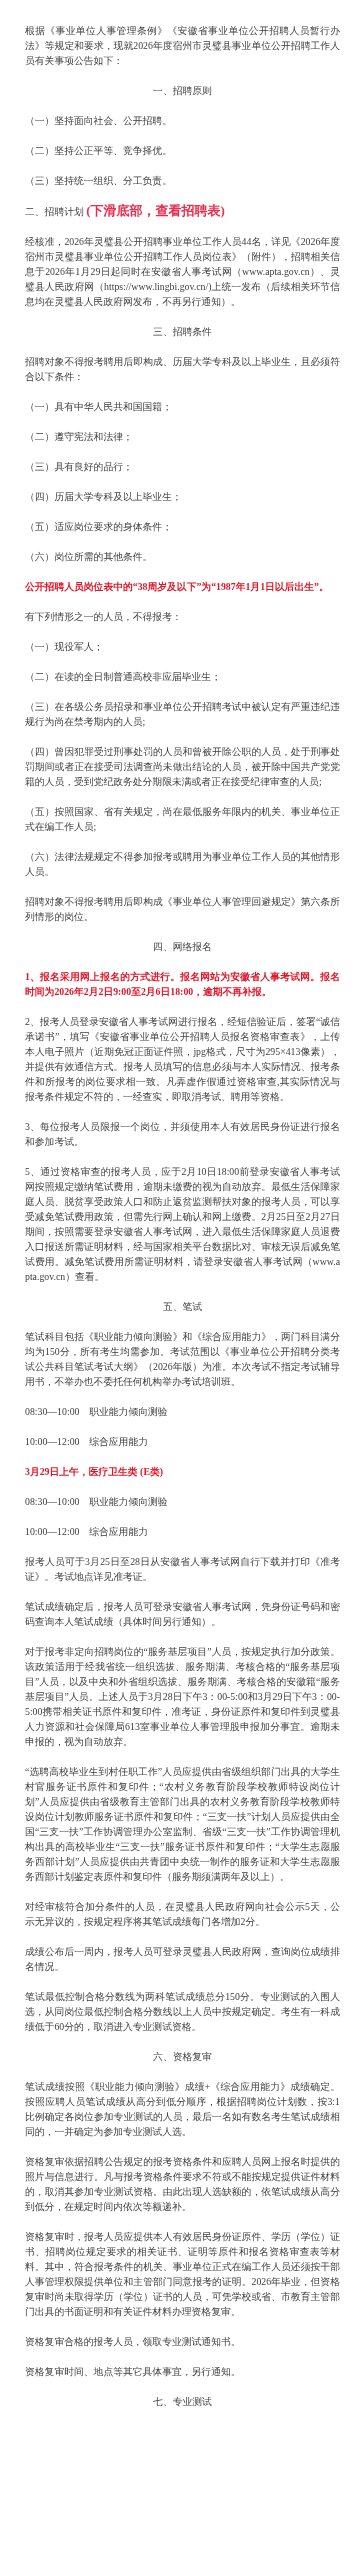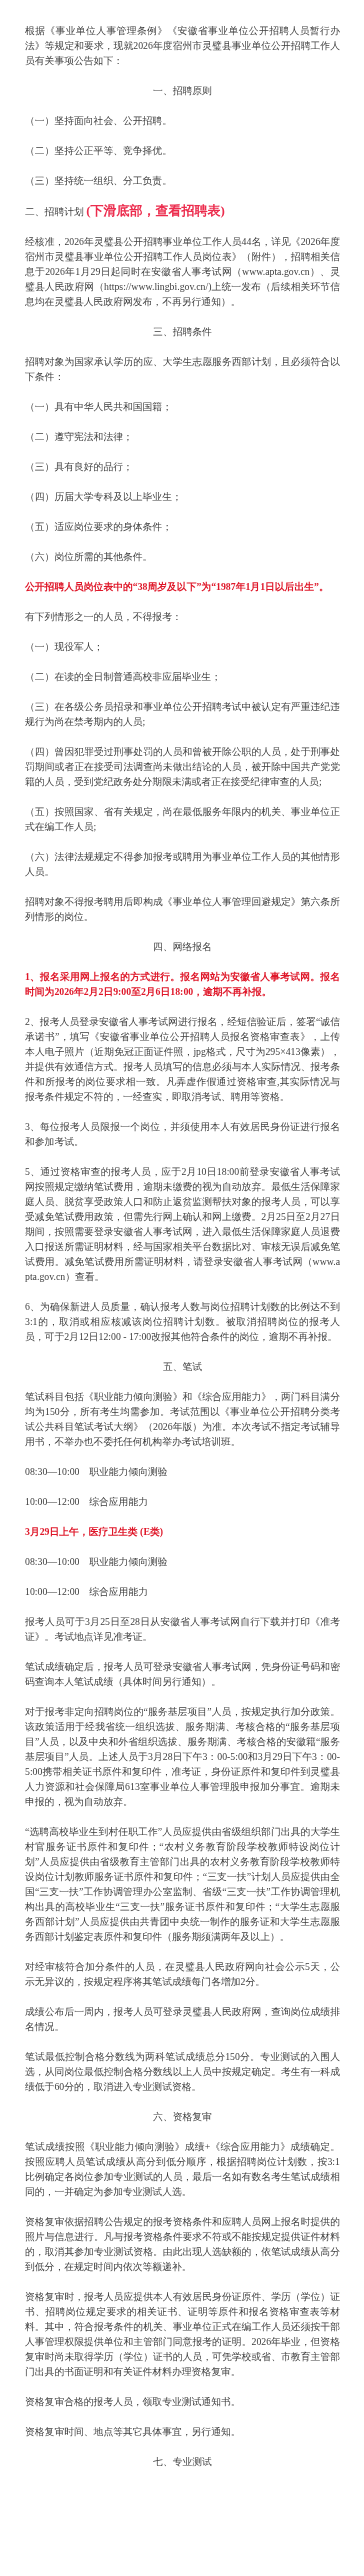--- a/index.html
+++ b/index.html
@@ -22,42 +22,41 @@
 
   <div class="doc" id="doc-body">
       <p>根据《事业单位人事管理条例》《安徽省事业单位公开招聘人员暂行办法》等规定和要求，现就2026年度宿州市灵璧县事业单位公开招聘工作人员有关事项公告如下：</p>
       <p class="heading">一、招聘原则</p>
       <p>（一）坚持面向社会、公开招聘。</p>
       <p>（二）坚持公正平等、竞争择优。</p>
       <p>（三）坚持统一组织、分工负责。</p>
       <p><span>二、招聘计划 </span><span class="red-note">(下滑底部，查看招聘表)</span></p>
       <p>经核准，2026年灵璧县公开招聘事业单位工作人员44名，详见《2026年度宿州市灵璧县事业单位公开招聘工作人员岗位表》（附件），招聘相关信息于2026年1月29日起同时在安徽省人事考试网（www.apta.gov.cn）、灵璧县人民政府网（https://www.lingbi.gov.cn/)上统一发布（后续相关环节信息均在灵璧县人民政府网发布，不再另行通知）。</p>
       <p class="heading">三、招聘条件</p>
-      <p>招聘对象为国家承认学历的应、大学生志愿服务西部计划，且必须符合以下条件：</p>
+      <p>招聘对象不得报考聘用后即构成、历届大学专科及以上毕业生，且必须符合以下条件：</p>
       <p>（一）具有中华人民共和国国籍；</p>
       <p>（二）遵守宪法和法律；</p>
       <p>（三）具有良好的品行；</p>
       <p>（四）历届大学专科及以上毕业生；</p>
       <p>（五）适应岗位要求的身体条件；</p>
       <p>（六）岗位所需的其他条件。</p>
       <p class="red-bold">公开招聘人员岗位表中的“38周岁及以下”为“1987年1月1日以后出生”。</p>
       <p>有下列情形之一的人员，不得报考：</p>
       <p>（一）现役军人；</p>
       <p>（二）在读的全日制普通高校非应届毕业生；</p>
       <p>（三）在各级公务员招录和事业单位公开招聘考试中被认定有严重违纪违规行为尚在禁考期内的人员;</p>
       <p>（四）曾因犯罪受过刑事处罚的人员和曾被开除公职的人员，处于刑事处罚期间或者正在接受司法调查尚未做出结论的人员，被开除中国共产党党籍的人员，受到党纪政务处分期限未满或者正在接受纪律审查的人员;</p>
       <p>（五）按照国家、省有关规定，尚在最低服务年限内的机关、事业单位正式在编工作人员;</p>
       <p>（六）法律法规规定不得参加报考或聘用为事业单位工作人员的其他情形人员。</p>
       <p>招聘对象不得报考聘用后即构成《事业单位人事管理回避规定》第六条所列情形的岗位。</p>
       <p class="heading">四、网络报名</p>
       <p class="red-bold">1、报名采用网上报名的方式进行。报名网站为安徽省人事考试网。报名时间为2026年2月2日9:00至2月6日18:00，逾期不再补报。</p>
       <p>2、报考人员登录安徽省人事考试网进行报名，经短信验证后，签署“诚信承诺书”，填写《安徽省事业单位公开招聘人员报名资格审查表》，上传本人电子照片（近期免冠正面证件照，jpg格式，尺寸为295×413像素），并提供有效通信方式。报考人员填写的信息必须与本人实际情况、报考条件和所报考的岗位要求相一致。凡弄虚作假通过资格审查,其实际情况与报考条件规定不符的，一经查实，即取消考试、聘用等资格。</p>
       <p>3、每位报考人员限报一个岗位，并须使用本人有效居民身份证进行报名和参加考试。</p>
       <p>5、通过资格审查的报考人员，应于2月10日18:00前登录安徽省人事考试网按照规定缴纳笔试费用，逾期未缴费的视为自动放弃。最低生活保障家庭人员、脱贫享受政策人口和防止返贫监测帮扶对象的报考人员，可以享受减免笔试费用政策，但需先行网上确认和网上缴费。2月25日至2月27日期间，按照需要登录安徽省人事考试网，进入最低生活保障家庭人员退费入口报送所需证明材料，经与国家相关平台数据比对、审核无误后减免笔试费用。减免笔试费用所需证明材料，请登录安徽省人事考试网（www.apta.gov.cn）查看。</p>
-      <p>6、为确保新进人员质量，确认报考人数与岗位招聘计划数的比例达不到3:1的，取消或相应核减该岗位招聘计划数。被取消招聘岗位的报考人员，可于2月12日12:00 - 17:00改报其他符合条件的岗位，逾期不再补报。</p>
       <p class="heading">五、笔试</p>
       <p>笔试科目包括《职业能力倾向测验》和《综合应用能力》，两门科目满分均为150分，所有考生均需参加。考试范围以《事业单位公开招聘分类考试公共科目笔试考试大纲》（2026年版）为准。本次考试不指定考试辅导用书，不举办也不委托任何机构举办考试培训班。</p>
       <p>08:30—10:00　职业能力倾向测验</p>
       <p>10:00—12:00　综合应用能力</p>
       <p class="red-bold">3月29日上午，医疗卫生类 (E类)</p>
       <p>08:30—10:00　职业能力倾向测验</p>
       <p>10:00—12:00　综合应用能力</p>
       <p>报考人员可于3月25日至28日从安徽省人事考试网自行下载并打印《准考证》。考试地点详见准考证。</p>
       <p>笔试成绩确定后，报考人员可登录安徽省人事考试网，凭身份证号码和密码查询本人笔试成绩（具体时间另行通知）。</p>
       <p>对于报考非定向招聘岗位的“服务基层项目”人员，按规定执行加分政策。该政策适用于经我省统一组织选拔、服务期满、考核合格的“服务基层项目”人员，以及中央和外省组织选拔、服务期满、考核合格的安徽籍“服务基层项目”人员。上述人员于3月28日下午3：00-5:00和3月29日下午3：00-5:00携带相关证书原件和复印件，准考证，身份证原件和复印件到灵璧县人力资源和社会保障局613室事业单位人事管理股申报加分事宜。逾期未申报的，视为自动放弃。</p>

